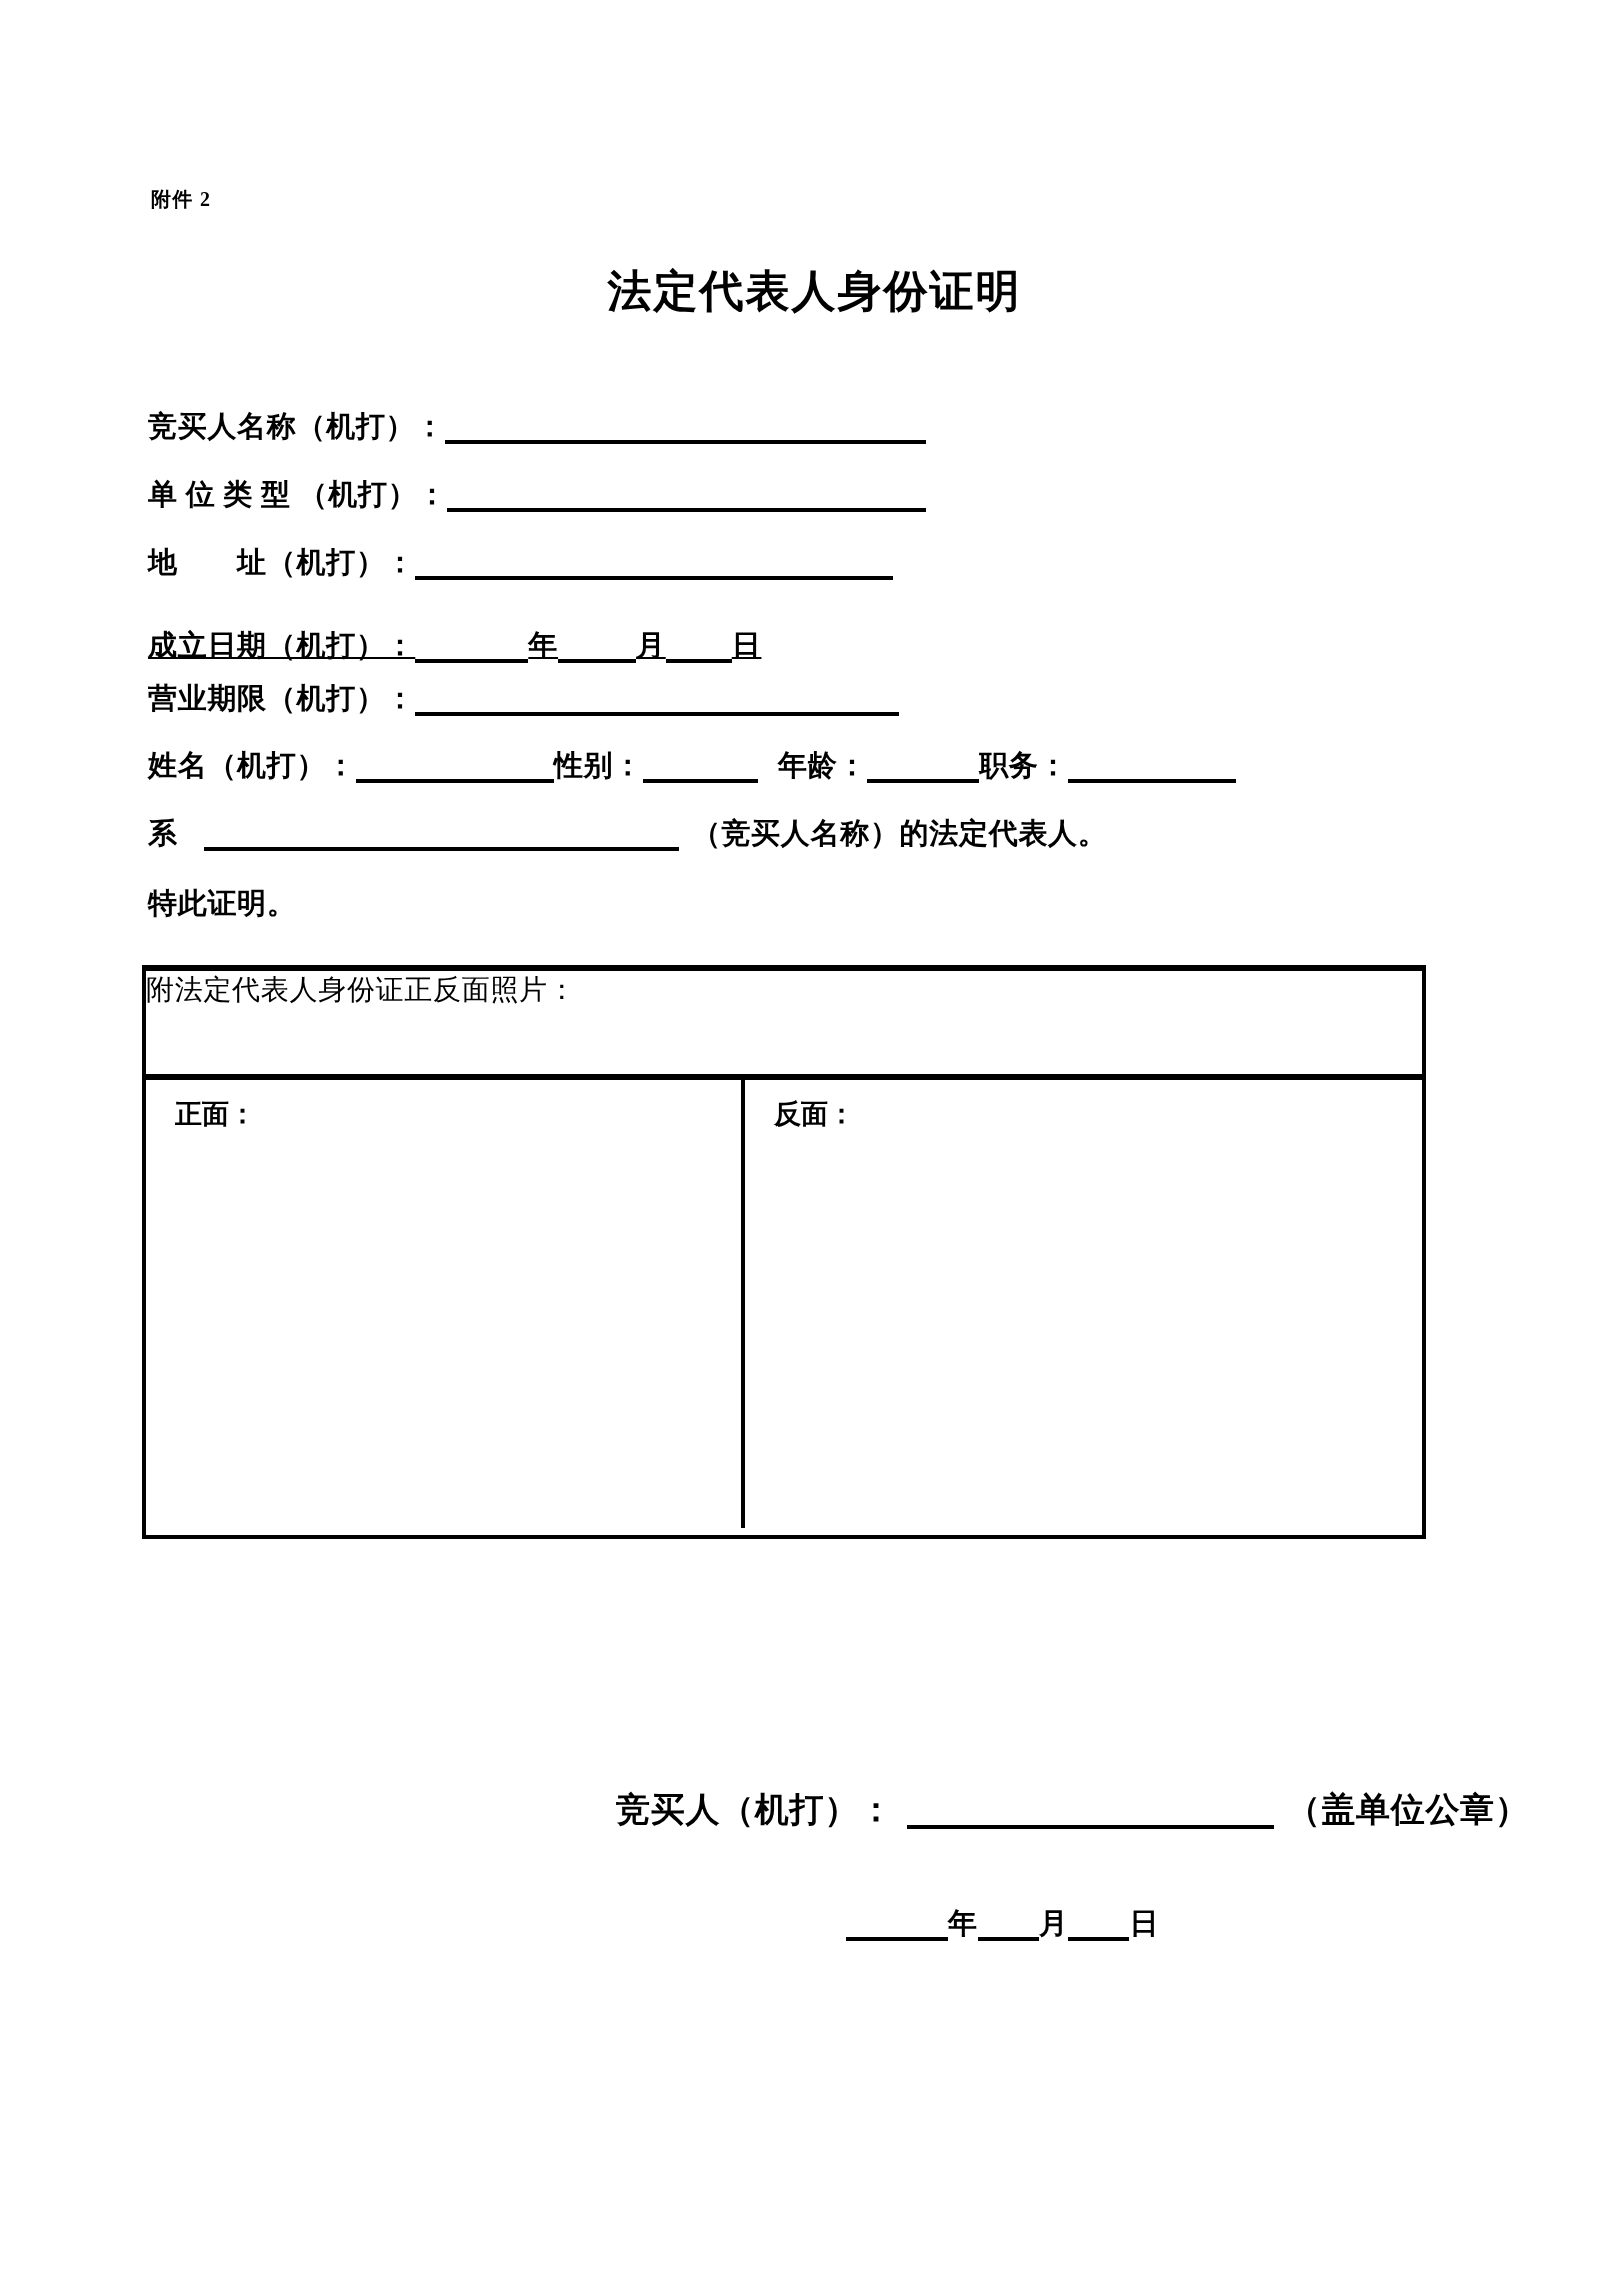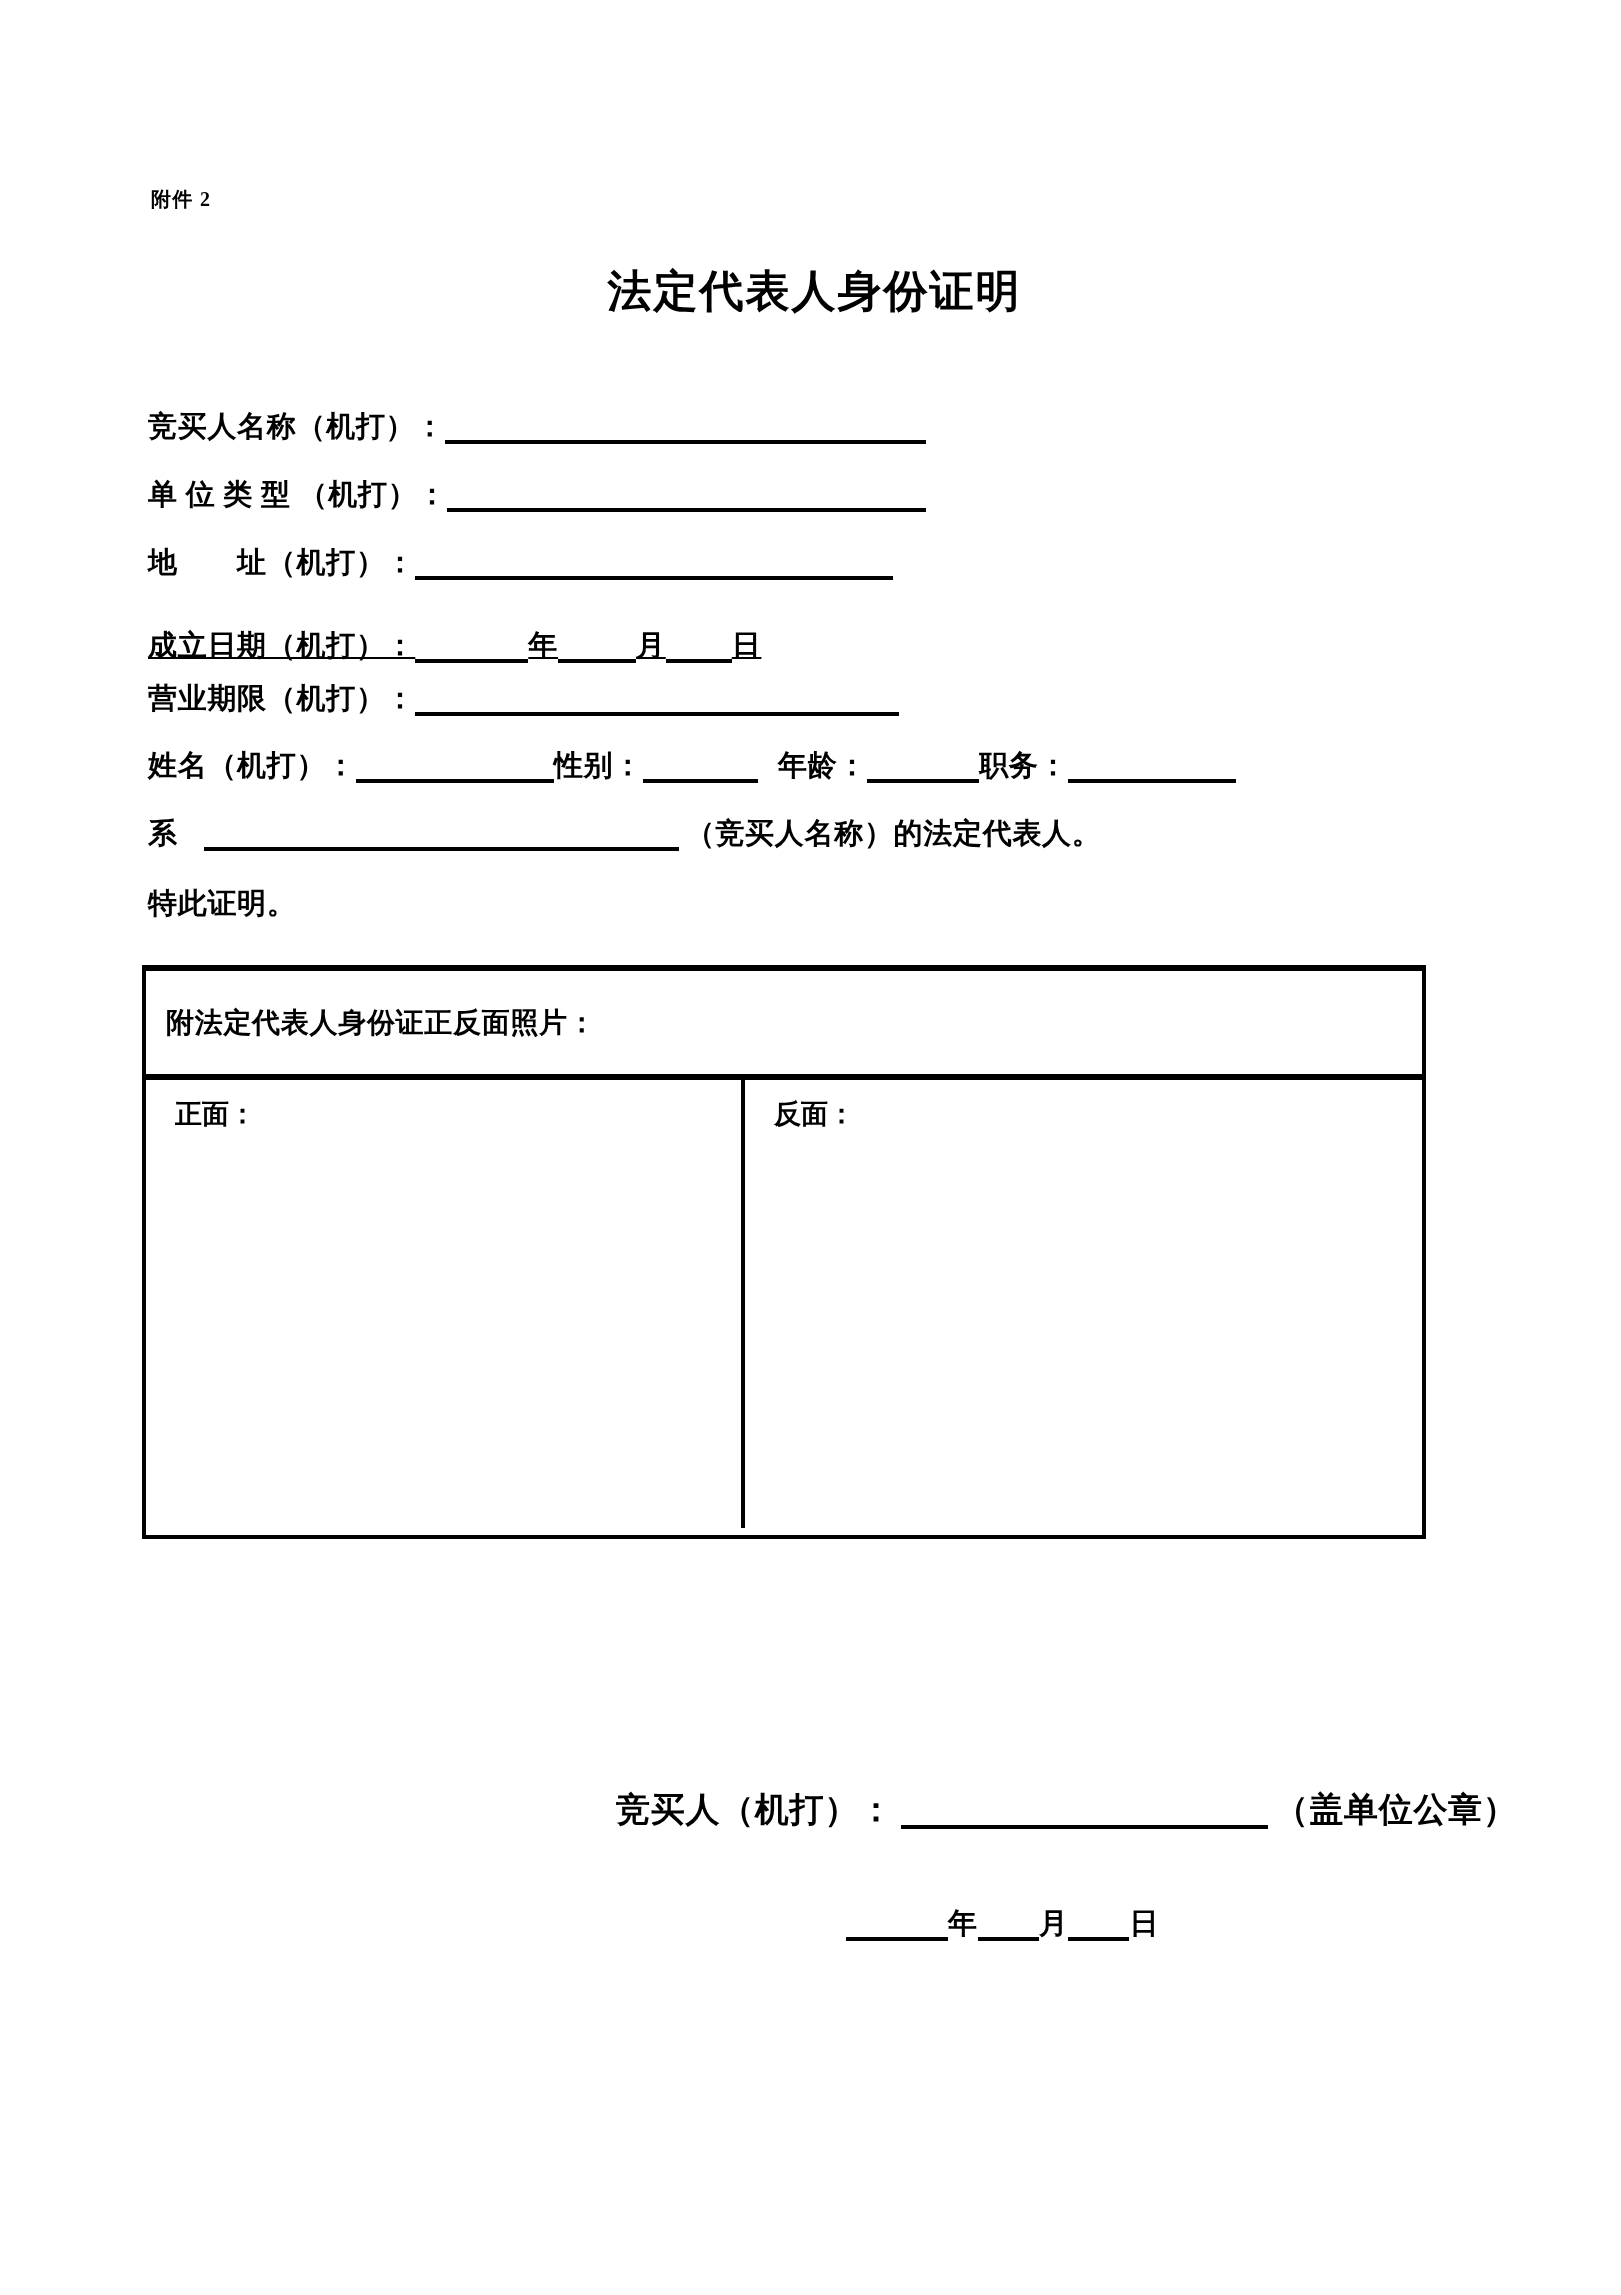--- a/index.html
+++ b/index.html
@@ -49,23 +49,22 @@
   .photo-box {
     position: absolute; left: 142px; top: 965px;
     width: 1284px; height: 574px;
     border: 4px solid #000; border-top-width: 6.6px;
     box-sizing: border-box;
     background: #fff;
   }
   .box-header {
     height: 109px; box-sizing: border-box;
     border-bottom: 6.6px solid #000;
-    display: flex; align-items: center;
-    padding-left: 20px;
-    font-size: 28px; font-weight: 700; letter-spacing: 0.7px;
+    display: flex; 
+    font-size: 28px; font-weight: 400; letter-spacing: 0.7px;
   }
   .box-cells { display: flex; height: 448px; }
   .cell {
     box-sizing: border-box;
     padding: 16px 0 0 29px;
     font-size: 27px; font-weight: 700;
   }
   .cell-front { width: 599px; border-right: 4px solid #000; }
   .cell-back  { flex: 1; }
 
@@ -73,21 +72,21 @@
     position: absolute; left: 616px; top: 1791px;
     font-size: 34px; font-weight: 600; letter-spacing: 0.7px;
     line-height: 37px; white-space: nowrap;
   }
   .footer-date {
     position: absolute; left: 846px; top: 1905px;
     font-size: 29px; font-weight: 600; letter-spacing: 0.7px;
     line-height: 37px; white-space: nowrap;
   }
   .gap30 { margin-left: 20px; }
-  .gap20 { margin-left: 7px; }
+  .gap20 { margin-left: 13px; }
   .gap40 { margin-left: 26px; }
 </style>
 </head>
 <body>
 
 <div class="page">
 
   <div class="attachment">附件 2</div>
 
   <h1 class="title">法定代表人身份证明</h1>

